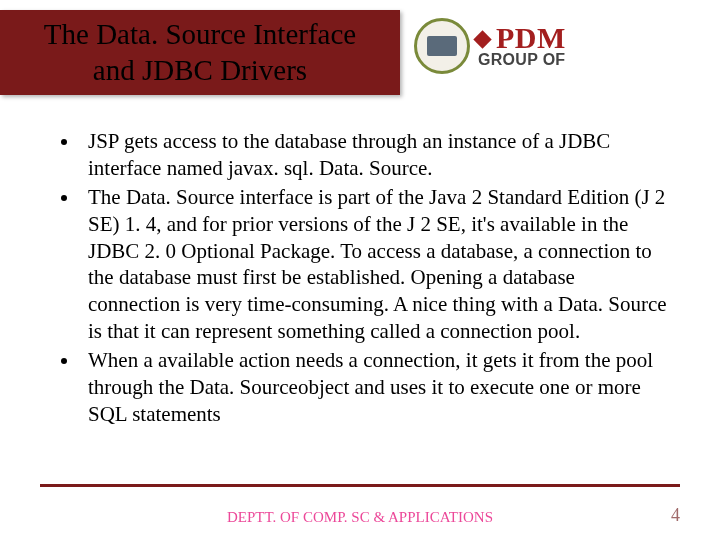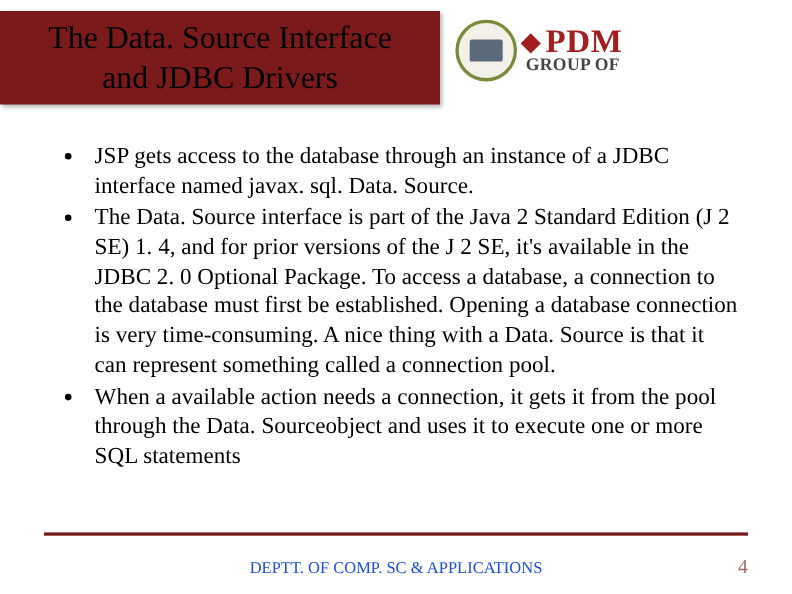--- a/index.html
+++ b/index.html
@@ -18,21 +18,21 @@
   }
   .title-band {
     position: absolute;
     top: 10px;
     left: 0;
     width: 400px;
     height: 85px;
     background: #7a1a1a;
     box-shadow: 2px 2px 4px rgba(0,0,0,0.3);
     display: flex;
-    align-items: flex-end;
+    align-items: flex-start;
     justify-content: center;
     padding: 6px 10px;
   }
   .title-text {
     color: #000;
     font-size: 29px;
     line-height: 1.25;
     text-align: center;
     white-space: pre-line;
   }
@@ -79,30 +79,29 @@
   .logo-diamond {
     position: absolute;
     left: -2px;
     top: 9px;
     width: 13px;
     height: 13px;
     background: #a31f1f;
     transform: rotate(45deg);
   }
   .logo-sub {
-    font-family: Liberation Serif, serif;
+    font-family: Liberation Sans, sans-serif;
     font-size: 16px;
     font-weight: bold;
     color: #444;
     letter-spacing: 0.3px;
     line-height: 1;
   }
   .content {
-    padding: 28px 48px 0 24px;
-    margin-left: 26px;
+    padding: 28px 48px 0 52px;
   }
   .bullets {
     list-style: disc;
     padding-left: 28px;
   }
   .bullets li {
     font-size: 21px;
     line-height: 1.28;
     color: #000;
     margin-bottom: 2px;
@@ -120,21 +119,21 @@
     position: absolute;
     bottom: 14px;
     left: 0;
     width: 100%;
     display: flex;
     justify-content: center;
     align-items: center;
     font-size: 15px;
   }
   .footer-text {
-    color: #1d4ed8;
+    color: #ec4899;
   }
   .page-num {
     position: absolute;
     right: 40px;
     bottom: 14px;
     color: #a06a6a;
     font-size: 18px;
   }
 </style>
 </head>

